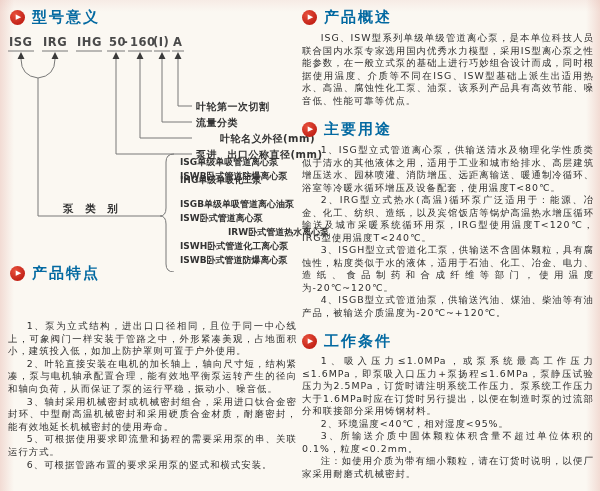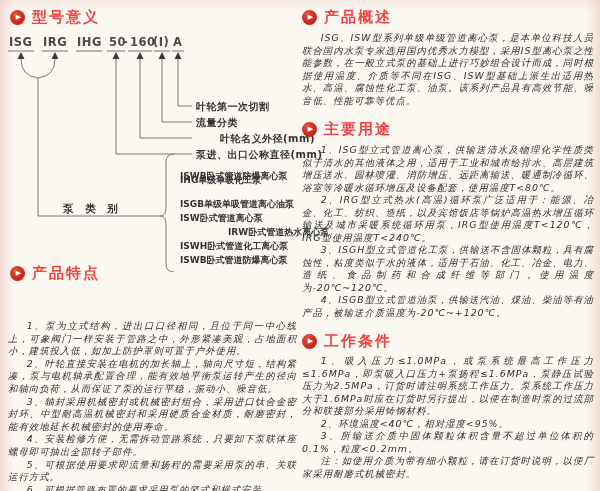--- a/index.html
+++ b/index.html
@@ -15,24 +15,24 @@
   }
   .abs { position:absolute; }
   .sec-header { display:flex; align-items:center; gap:7px; }
   .sec-icon {
     width:15px; height:15px; border-radius:50%;
     background:radial-gradient(circle at 35% 30%, #e8503c, #c32318 70%);
     color:#fff; font-size:7px; line-height:15px;
     display:flex; align-items:center; justify-content:center;
     padding-left:2px;
   }
-  .sec-title { font-size:15px; font-weight:bold; color:#ef4444; letter-spacing:2px; }
+  .sec-title { font-size:15px; font-weight:bold; color:#0369a1; letter-spacing:2px; }
   .para {
     font-size:9.4px; line-height:12.6px; letter-spacing:1px;
-    text-align:justify; text-indent:2em; color:#2e2e2e;font-style:italic;
+    text-align:justify; text-indent:2em; color:#2e2e2e;
   }
   .rcol .para { line-height:12.5px; }
   .callout { position:absolute; font-size:10px; font-weight:bold; color:#333; white-space:nowrap; letter-spacing:.5px; }
   .pump-type { position:absolute; left:172px; font-size:9px; font-weight:bold; color:#333; white-space:nowrap; }
   .category-label { position:absolute; left:55px; top:168px; font-size:10.5px; font-weight:bold; letter-spacing:4px; color:#333; white-space:nowrap; }
   svg text { font-family:"DejaVu Sans", sans-serif; font-weight:bold; fill:#4a4a4a; font-size:11.5px; letter-spacing:.5px; }
   .diag-line { stroke:#787878; stroke-width:1; fill:none; }
   .diag-arrow { fill:#3a3a3a; }
 </style>
 </head>
@@ -71,41 +71,41 @@
     <path class="diag-line" d="M166,120 Q158,120 158,128 L158,174 Q158,182 152,182 Q158,182 158,190 L158,230 Q158,238 166,238"></path>
   </svg>
 
   <span class="callout" style="left:188px; top:66px;">叶轮第一次切割</span>
   <span class="callout" style="left:188px; top:82px;">流量分类</span>
   <span class="callout" style="left:188px; top:98px;padding-left:24px;">叶轮名义外径(mm)</span>
   <span class="callout" style="left:188px; top:114px;">泵进、出口公称直径(mm)</span>
 
   <span class="category-label">泵 类 别</span>
 
+  <span class="pump-type" style="top:122px;">ISG单级单吸管道离心泵</span>
   <span class="pump-type" style="top:136px;">ISWB卧式管道防爆离心泵</span>
   <span class="pump-type" style="top:140px;text-align:center;">IHG单级单吸化工泵</span>
   <span class="pump-type" style="top:164px;">ISGB单级单吸管道离心油泵</span>
   <span class="pump-type" style="top:178px;">ISW卧式管道离心泵</span>
   <span class="pump-type" style="top:192px;margin-left:48px;">IRW卧式管道热水离心泵</span>
   <span class="pump-type" style="top:206px;">ISWH卧式管道化工离心泵</span>
   <span class="pump-type" style="top:220px;">ISWB卧式管道防爆离心泵</span>
 </div>
 
 <div class="abs sec-header" style="left:10px; top:264px;">
   <span class="sec-icon">
       <span>▶</span>
     </span>
   <span class="sec-title">产品特点</span>
 </div>
 
 <div class="abs" style="left:8px; top:288px; width:289px;margin-top:32px;">
   <p class="para">1、泵为立式结构，进出口口径相同，且位于同一中心线上，可象阀门一样安装于管路之中，外形紧凑美观，占地面积小，建筑投入低，如加上防护罩则可置于户外使用。</p>
   <p class="para">2、叶轮直接安装在电机的加长轴上，轴向尺寸短，结构紧凑，泵与电机轴承配置合理，能有效地平衡泵运转产生的径向和轴向负荷，从而保证了泵的运行平稳，振动小、噪音低。</p>
   <p class="para">3、轴封采用机械密封或机械密封组合，采用进口钛合金密封环、中型耐高温机械密封和采用硬质合金材质，耐磨密封，能有效地延长机械密封的使用寿命。</p>
-  <p class="para">4、安装检修方便，无需拆动管路系统，只要卸下泵联体座螺母即可抽出全部转子部件。</p>
   <p class="para">5、可根据使用要求即流量和扬程的需要采用泵的串、关联运行方式。</p>
   <p class="para">6、可根据管路布置的要求采用泵的竖式和横式安装。</p>
 </div>
 
 <div class="rcol">
 
   <div class="abs sec-header" style="left:302px; top:8px;">
     <span class="sec-icon">
         <span>▶</span>
       </span>

